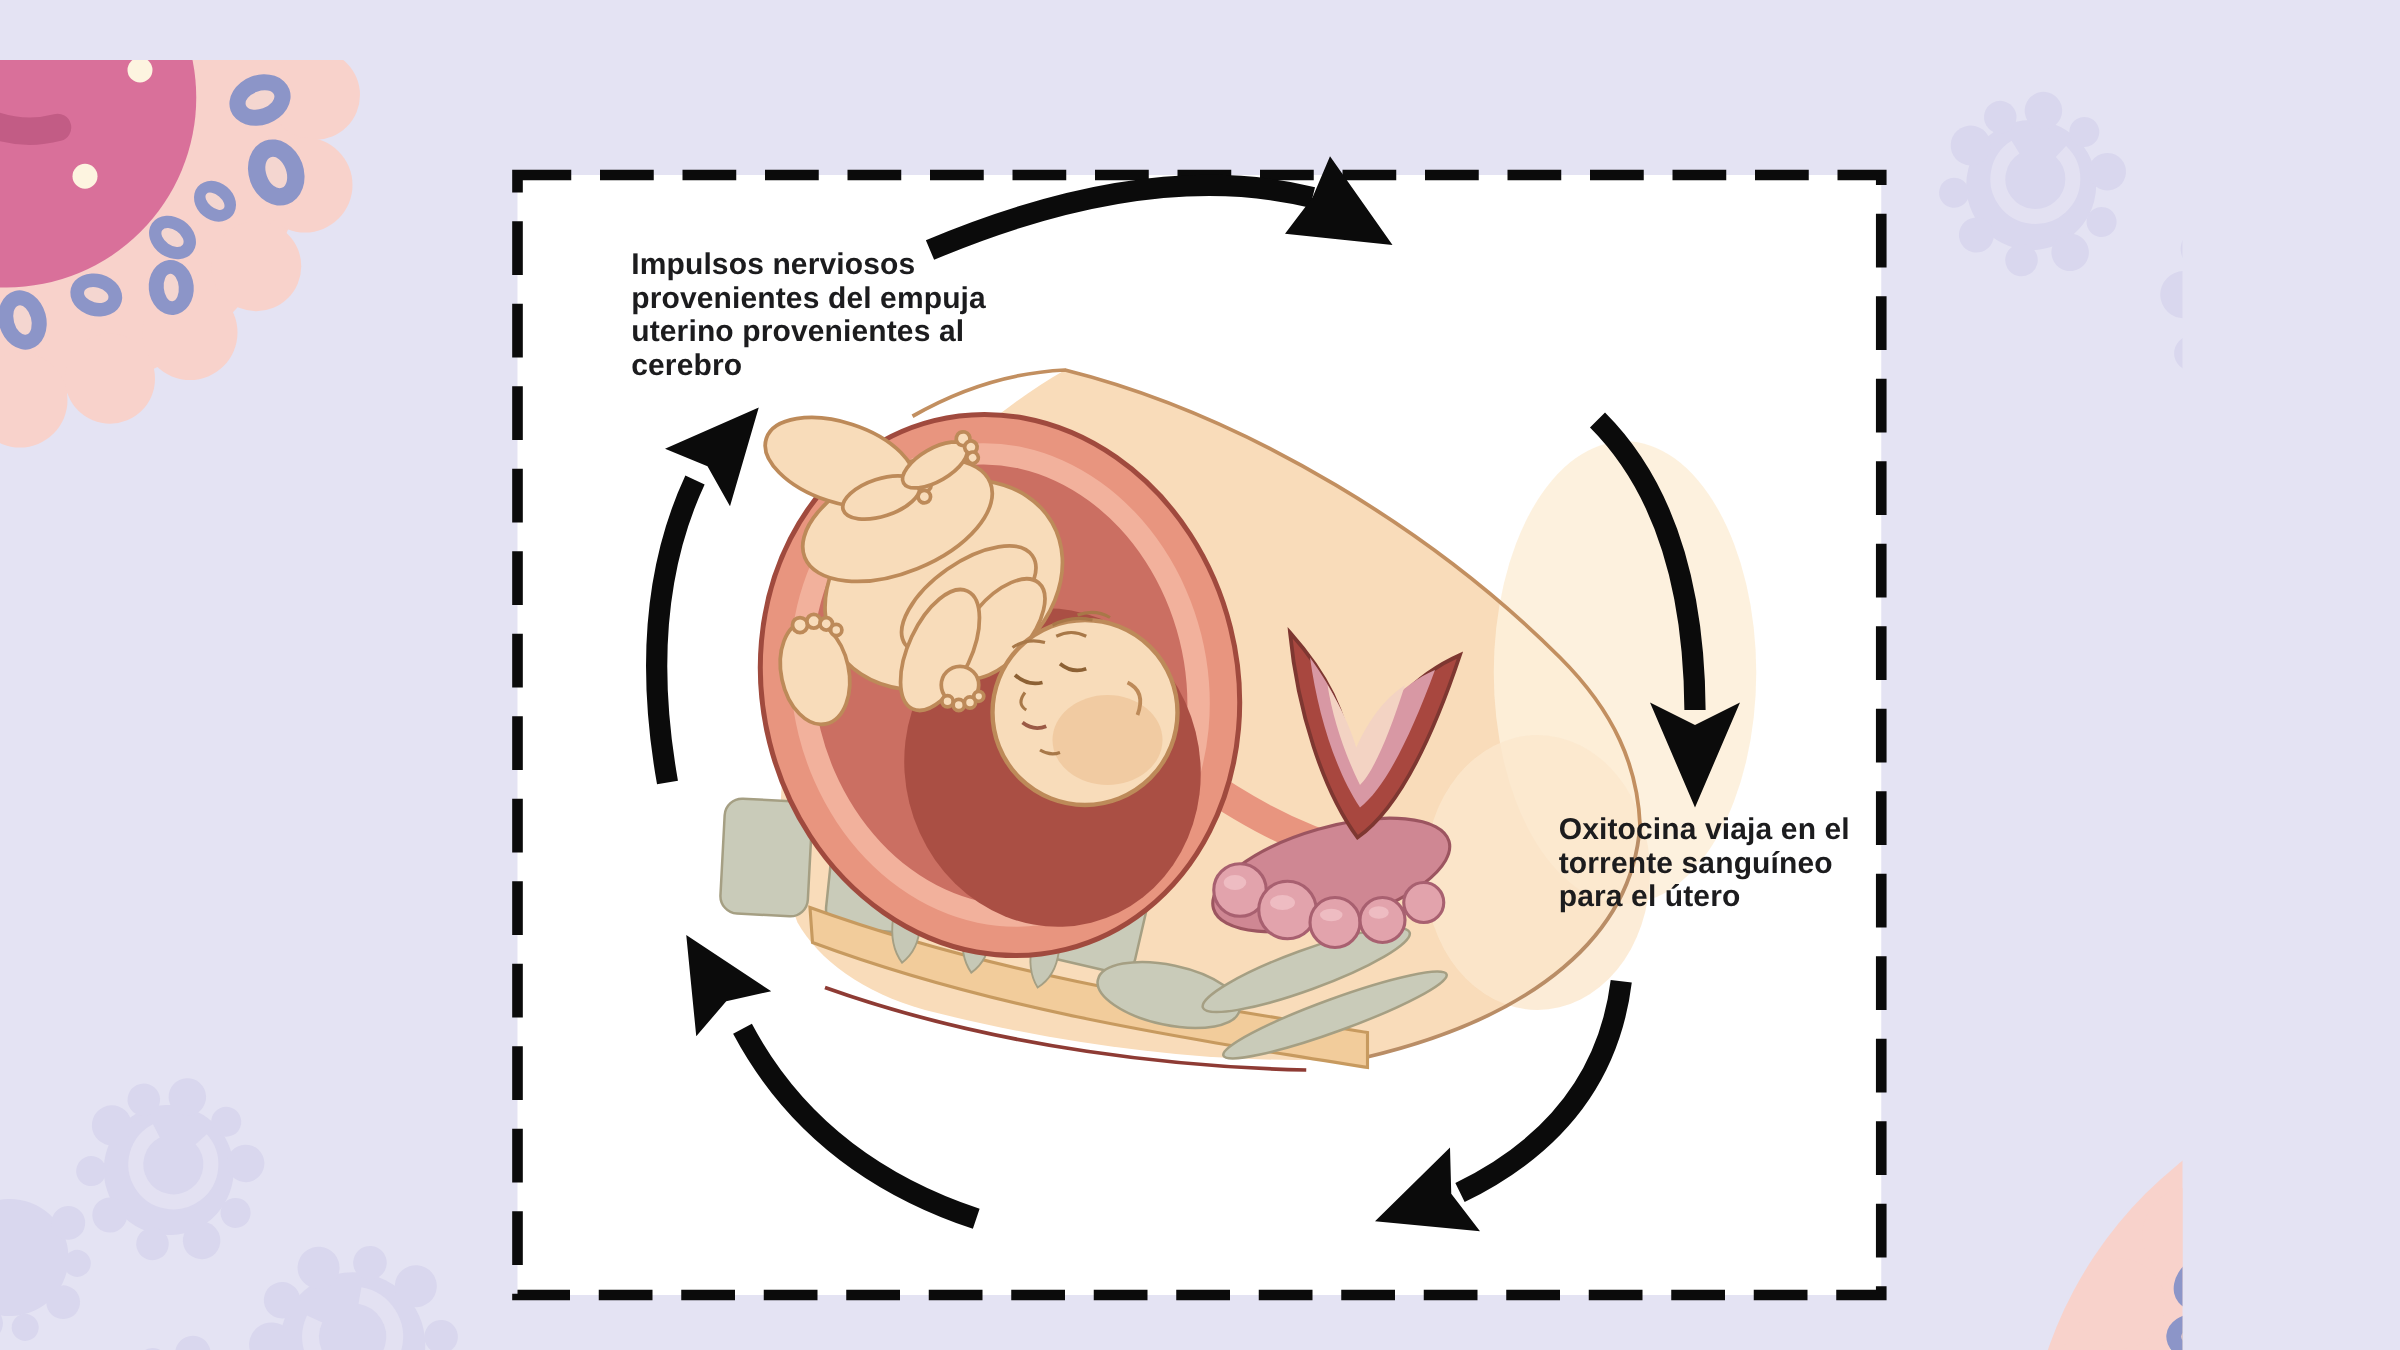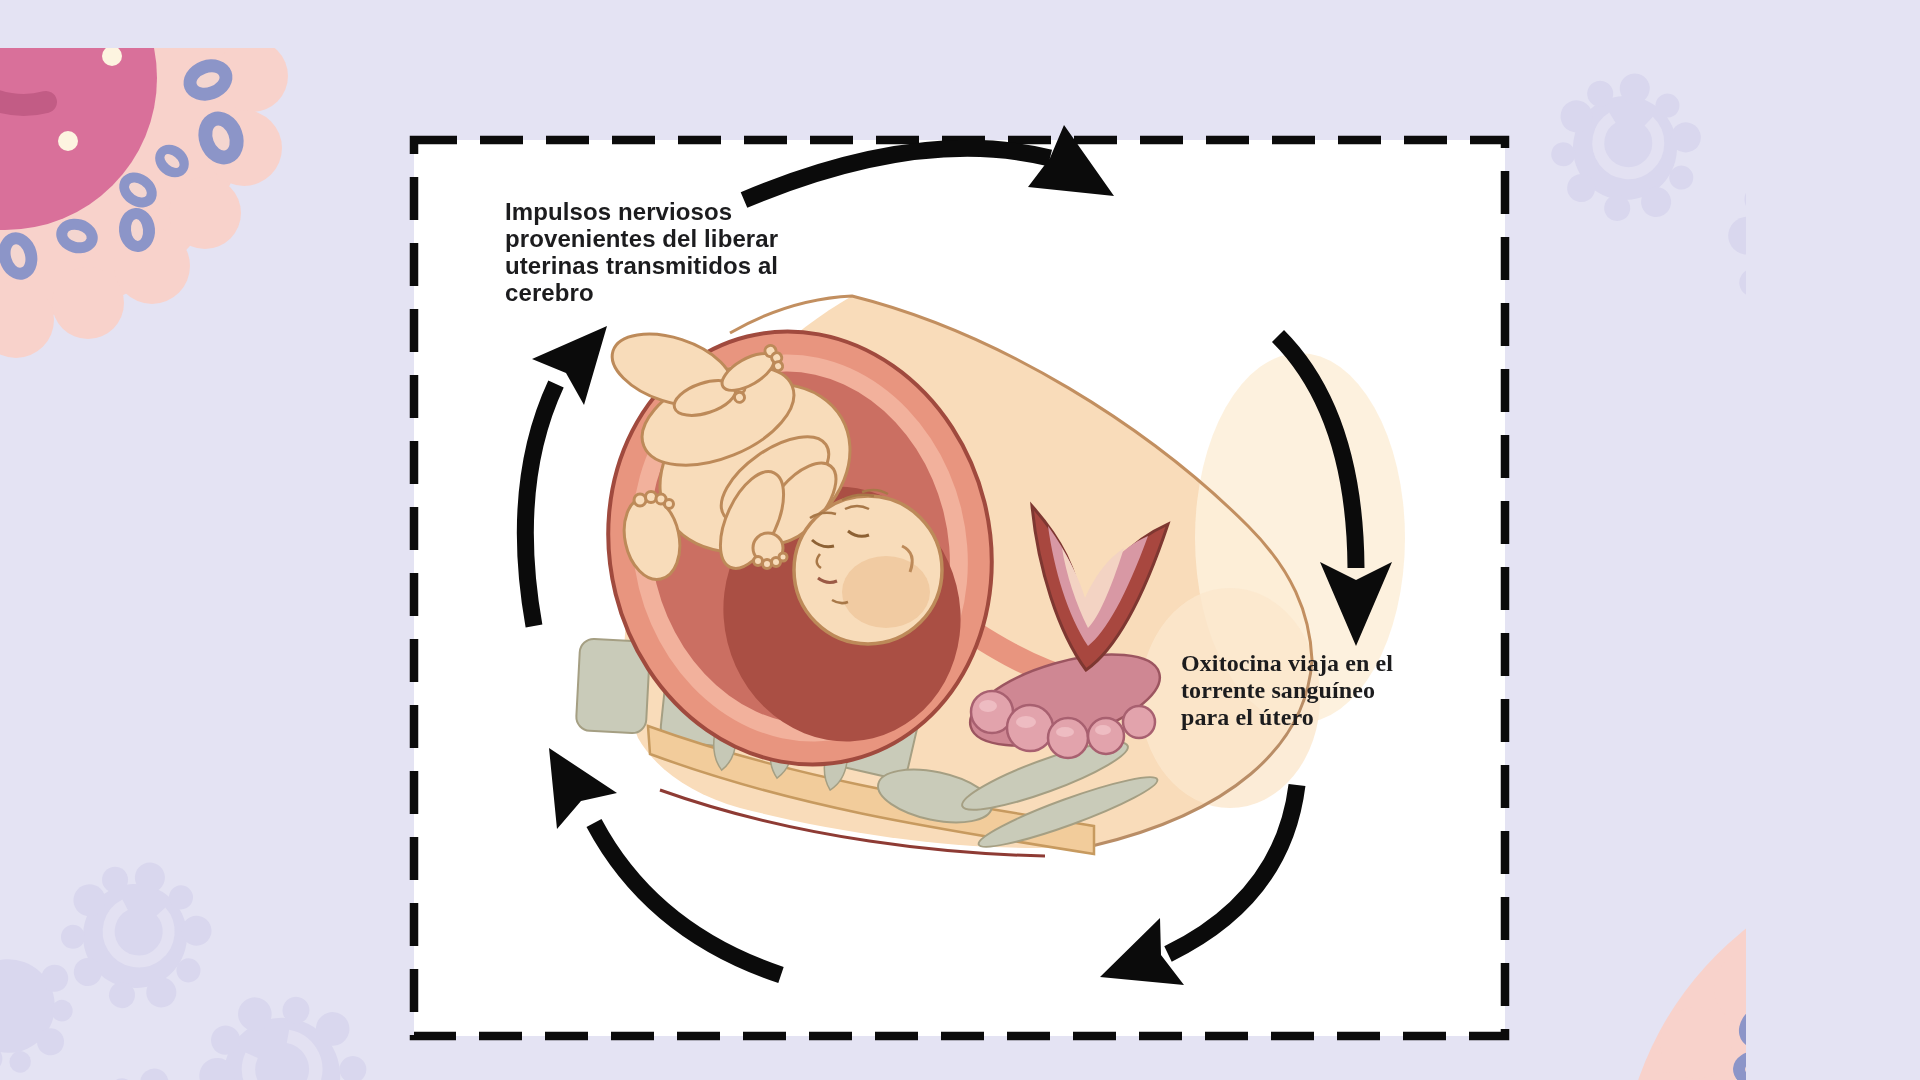--- a/index.html
+++ b/index.html
@@ -325,27 +325,27 @@
     </g>
     <g>
       <path d="M 534,578 Q 509,437 556,336" fill="none" stroke="#0b0b0b" stroke-width="17"></path>
       <path d="M 607,278 L 584,357 L 566,325 L 532,311 Z"></path>
     </g>
   </g>
 </svg>
 
   <div class="step-label" style="left:505px;top:150px;">
     <span>Impulsos nerviosos</span>
-    <span>provenientes del liberar</span>
-    <span>uterinas transmitidos al</span>
+    <span>provenientes del empuja</span>
+    <span>uterino provenientes al</span>
     <span>cerebro</span>
   </div>
 
 
-  <div class="step-label" style="left:1181px;top:602px;font-family:Liberation Serif, serif;">
+  <div class="step-label" style="left:1247px;top:602px;">
     <span>Oxitocina viaja en el</span>
     <span>torrente sanguíneo</span>
     <span>para el útero</span>
   </div>
 
 
 
 </div>
 
 </body></html>

